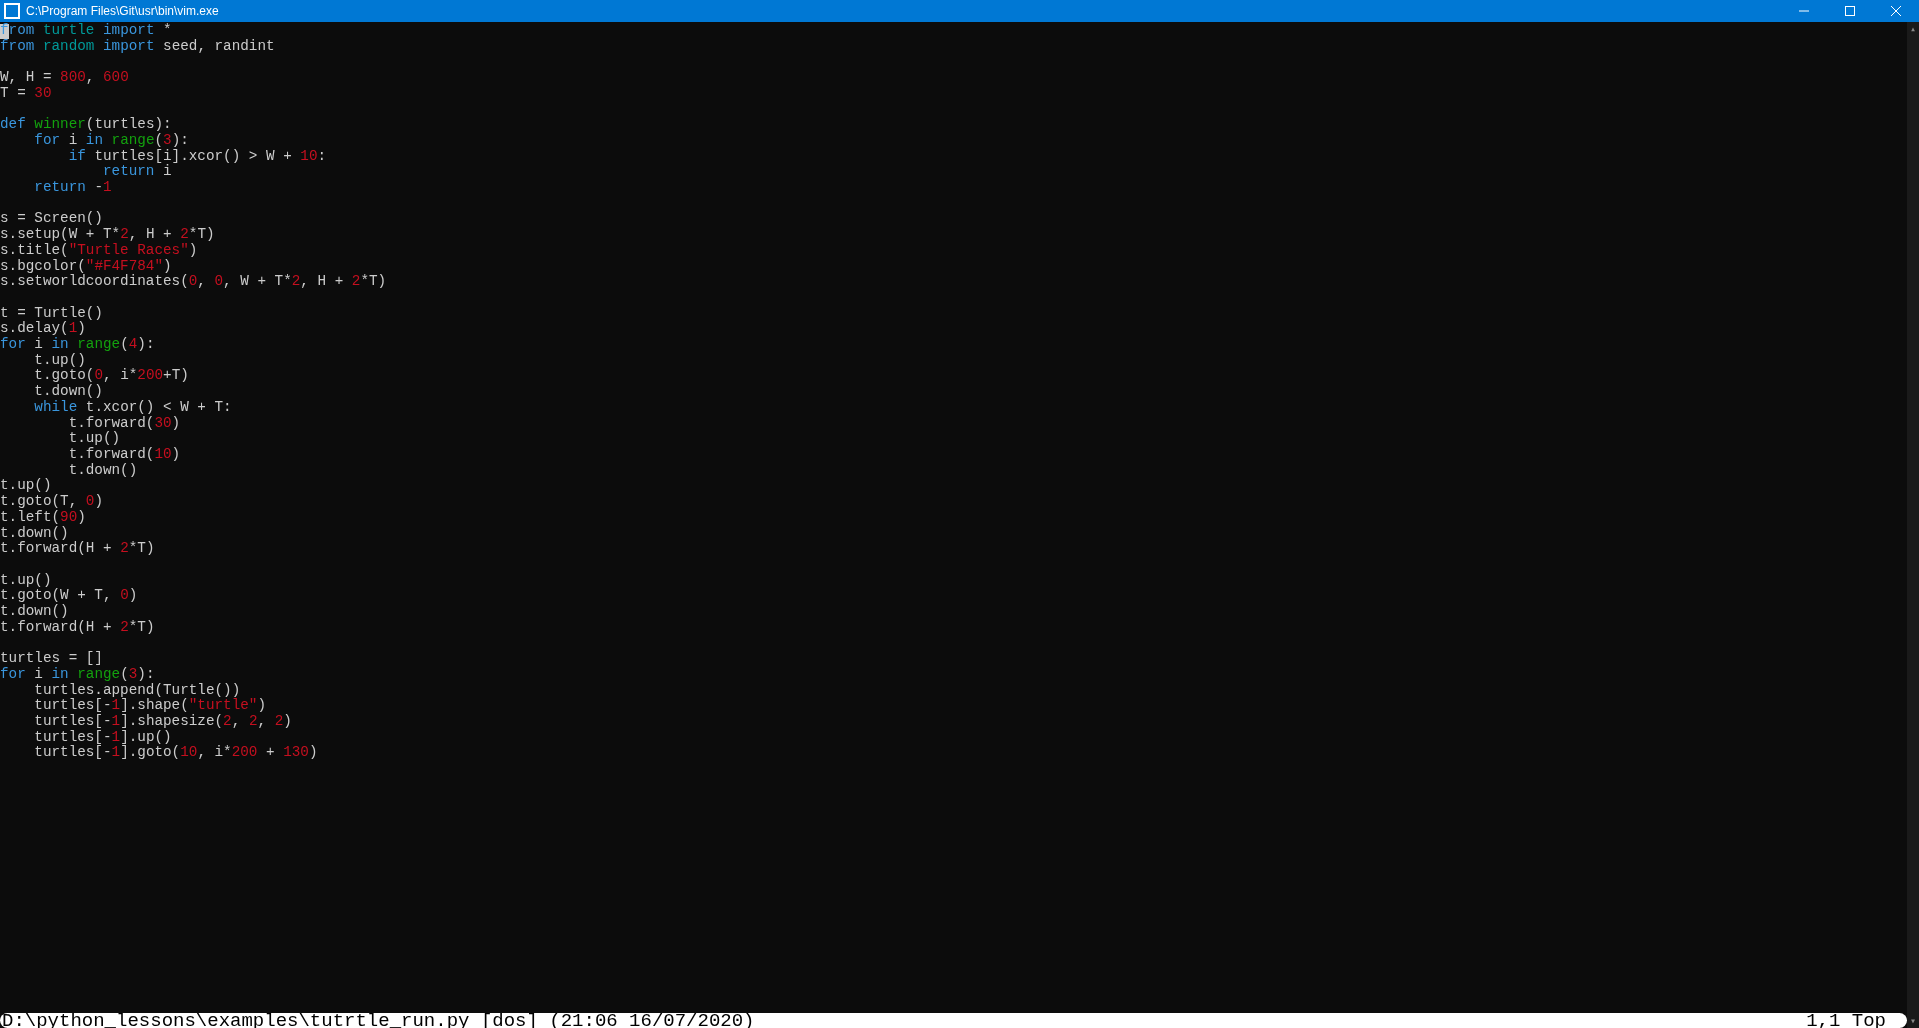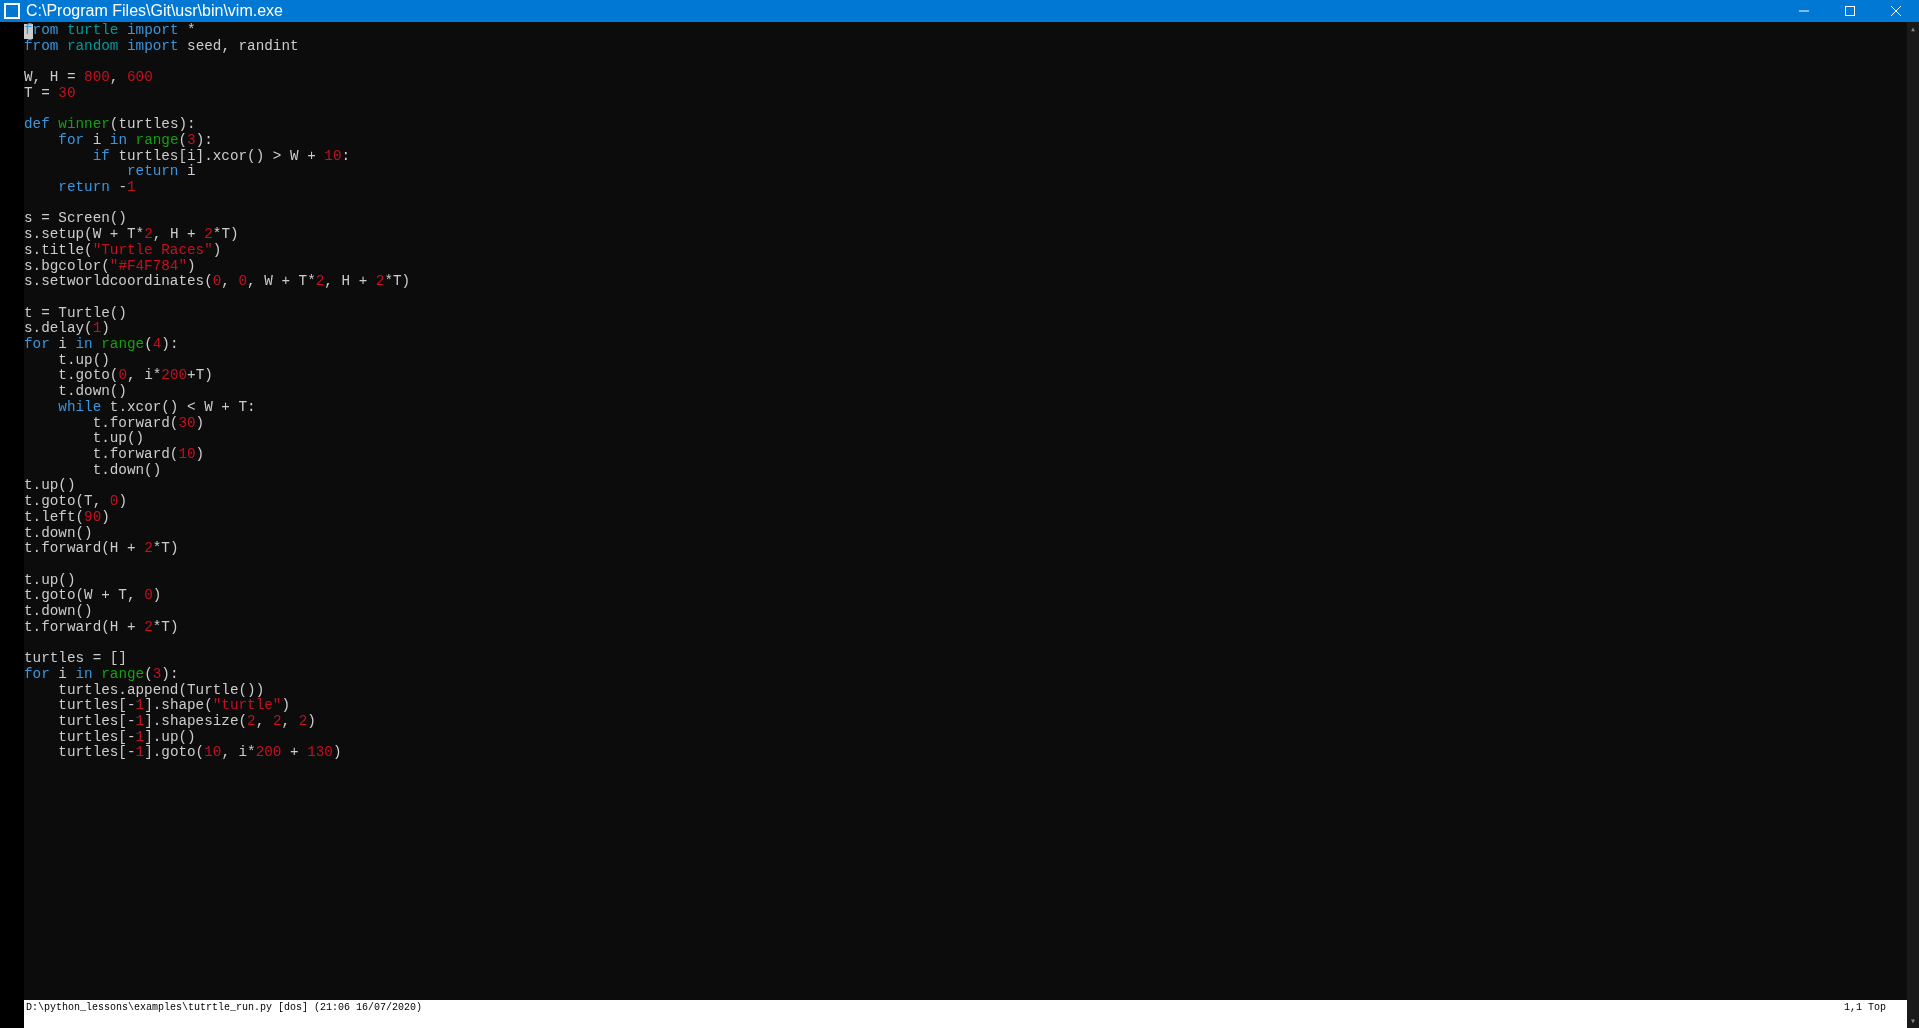--- a/index.html
+++ b/index.html
@@ -3,21 +3,21 @@
 <meta charset="utf-8">
 <style>
 * { margin: 0; padding: 0; box-sizing: border-box; }
 html, body { width: 1919px; height: 1028px; overflow: hidden; background: #000; font-family: Consolas, 'Courier New', monospace; }
 .titlebar {
   height: 22px;
   background: #0078d4;
   color: #fff;
   display: flex;
   align-items: center;
-  font-size: 16px;
+  font-size: 12px;
   font-family: "Segoe UI", Tahoma, sans-serif;
 }
 .titlebar-icon {
   width: 16px; height: 16px;
   margin: 0 6px 0 4px;
   background: #fff;
   display: inline-block;
   position: relative;
 }
 .titlebar-icon::after {
@@ -32,41 +32,41 @@
 .titlebar-btn {
   width: 46px; height: 22px;
   display: flex; align-items: center; justify-content: center;
   color: #fff;
 }
 .titlebar-btn svg { width: 10px; height: 10px; stroke: #fff; stroke-width: 1; fill: none; }
 .editor-wrap {
   position: relative;
   height: calc(1028px - 22px);
   background: #0c0c0c;
-  margin-left: 24px;
 }
 .editor {
   position: absolute;
   top: 0; left: 0; right: 12px; bottom: 16px;
   color: #cccccc;
   font-size: 14.3px;
   line-height: 15.7px;
   white-space: pre;
   overflow: hidden;
   padding-top: 1px;
 }
 .statusbar {
   position: absolute;
   left: 0; right: 12px; bottom: 0;
-  height: 28px;
+  height: 15px;
   background: #ffffff;
   color: #000000;
-  font-size: 10px;
+  font-size: 19px;
   line-height: 16px;
   display: flex;
+  border-radius: 8px;
 }
 .statusbar .sb-left { flex: 0 0 auto; padding-left: 2px; }
 .statusbar .sb-fill { flex: 1; }
 .statusbar .sb-right { flex: 0 0 auto; padding-right: 21px; }
 .scrollbar {
   position: absolute;
   top: 0; right: 0; bottom: 0;
   width: 12px;
   background: #1a1a1a;
 }

